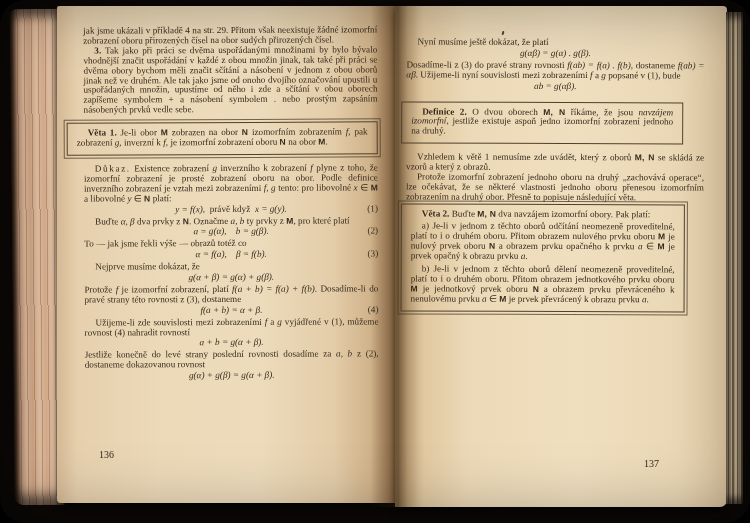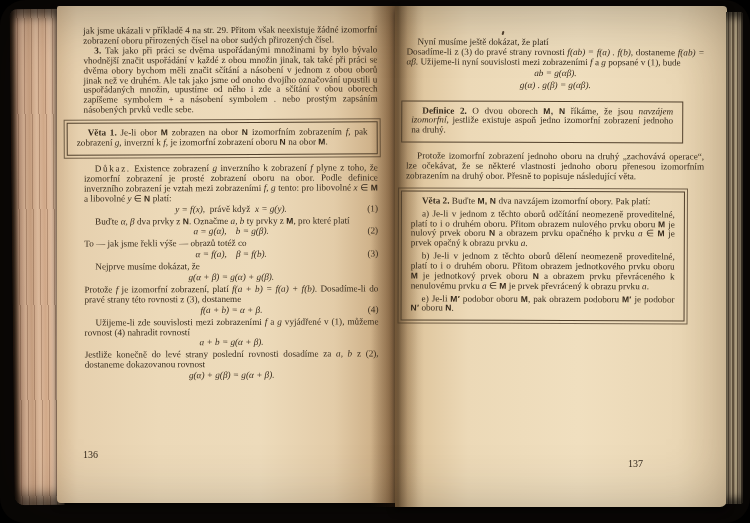--- a/index.html
+++ b/index.html
@@ -40,25 +40,25 @@
   .sp{letter-spacing:1.6px;}
 
   .eq{position:relative;text-align:center;margin:1px 0 2px;text-indent:0;}
   .eqnum{position:absolute;right:0;top:0;}
 
   .tbox{border:1px solid #51402c;padding:5px 9px 6px;margin:8px 0;}
   .tbox.double{outline:1px solid rgba(75,58,38,.75);outline-offset:2px;}
   .tbox p + p{margin-top:2.8px;}
   .tbox-v1{margin-left:-17px;margin-top:7px;margin-bottom:9px;}
   .tbox-def{margin-left:-5px;margin-right:21px;margin-top:10px;margin-bottom:9px;}
-  .tbox-v2{margin-left:-5px;margin-right:19px;margin-top:9px;}
+  .tbox-v2{margin-left:-5px;margin-right:19px;margin-top:1px;}
 
   .pagenum{position:absolute;color:#33281c;font-size:10px;}
-  .pn-left{left:83px;top:449px;}
-  .pn-right{left:628px;top:458px;}
+  .pn-left{left:99px;top:449px;}
+  .pn-right{left:644px;top:458px;}
 </style>
 </head>
 <body>
 
 <div class="scene">
   <div class="edges-left"></div>
   <div class="page page-left"></div>
   <div class="page page-right"></div>
   <div class="gutter"></div>
   <div class="edges-right"></div>
@@ -102,38 +102,38 @@
     </div>
     <p class="ni"><span>Jestliže konečně do levé strany poslední rovnosti dosadíme za </span><span class="i">a, b</span><span> z (2), dostaneme dokazovanou rovnost</span></p>
     <div class="eq">
       <span><span class="i">g(α) + g(β) = g(α + β).</span></span>
       <span class="eqnum"></span>
     </div>
   </div>
 
   <div class="col col-right">
     <p><span>Nyní musíme ještě dokázat, že platí</span></p>
+    <div class="eq">
+      <span><span class="i">g(αβ) = g(α) . g(β).</span></span>
+      <span class="eqnum"></span>
+    </div>
     <p class="ni"><span>Dosadíme-li z (3) do pravé strany rovnosti </span><span class="i">f(ab) = f(a) . f(b)</span><span>, dostaneme </span><span class="i">f(ab) = αβ</span><span>. Užijeme-li nyní souvislosti mezi zobrazeními </span><span class="i">f</span><span> a </span><span class="i">g</span><span> popsané v (1), bude</span></p>
     <div class="eq">
       <span><span class="i">ab = g(αβ).</span></span>
       <span class="eqnum"></span>
     </div>
-    <div class="eq">
-      <span><span class="i">g(α) . g(β) = g(αβ).</span></span>
-      <span class="eqnum"></span>
-    </div>
     <div class="tbox tbox-def">
       <p><span class="bb">Definice 2.</span><span> O dvou oborech </span><span class="b">M, N</span><span> říkáme, že jsou </span><span class="i">navzájem izomorfní</span><span>, jestliže existuje aspoň jedno izomorfní zobrazení jednoho na druhý.</span></p>
     </div>
+    <p><span>Vzhledem k větě 1 nemusíme zde uvádět, který z oborů </span><span class="b">M, N</span><span> se skládá ze vzorů a který z obrazů.</span></p>
     <p><span>Protože izomorfní zobrazení jednoho oboru na druhý „zachovává operace“, lze očekávat, že se některé vlastnosti jednoho oboru přenesou izomorfním zobrazením na druhý obor. Přesně to popisuje následující věta.</span></p>
     <div class="tbox double tbox-v2">
       <p><span class="bb">Věta 2.</span><span> Buďte </span><span class="b">M, N</span><span> dva navzájem izomorfní obory. Pak platí:</span></p>
       <p><span>a) Je-li v jednom z těchto oborů odčítání neomezeně proveditelné, platí to i o druhém oboru. Přitom obrazem nulového prvku oboru </span><span class="b">M</span><span> je nulový prvek oboru </span><span class="b">N</span><span> a obrazem prvku opačného k prvku </span><span class="i">a</span><span> ∈ </span><span class="b">M</span><span> je prvek opačný k obrazu prvku </span><span class="i">a</span><span>.</span></p>
       <p><span>b) Je-li v jednom z těchto oborů dělení neomezeně proveditelné, platí to i o druhém oboru. Přitom obrazem jednotkového prvku oboru </span><span class="b">M</span><span> je jednotkový prvek oboru </span><span class="b">N</span><span> a obrazem prvku převráceného k nenulovému prvku </span><span class="i">a</span><span> ∈ </span><span class="b">M</span><span> je prvek převrácený k obrazu prvku </span><span class="i">a</span><span>.</span></p>
-      <p><span>e) Je-li </span><span class="b">M′</span><span> podobor oboru </span><span class="b">M</span><span>, pak obrazem podoboru </span><span class="b">M′</span><span> je podobor </span><span class="b">N′</span><span> oboru </span><span class="b">N</span><span>.</span></p>
     </div>
   </div>
 
   <div class="pagenum pn-left">136</div>
   <div class="pagenum pn-right">137</div>
 
   <div class="vignette"></div>
 </div>
 
 </body></html>

